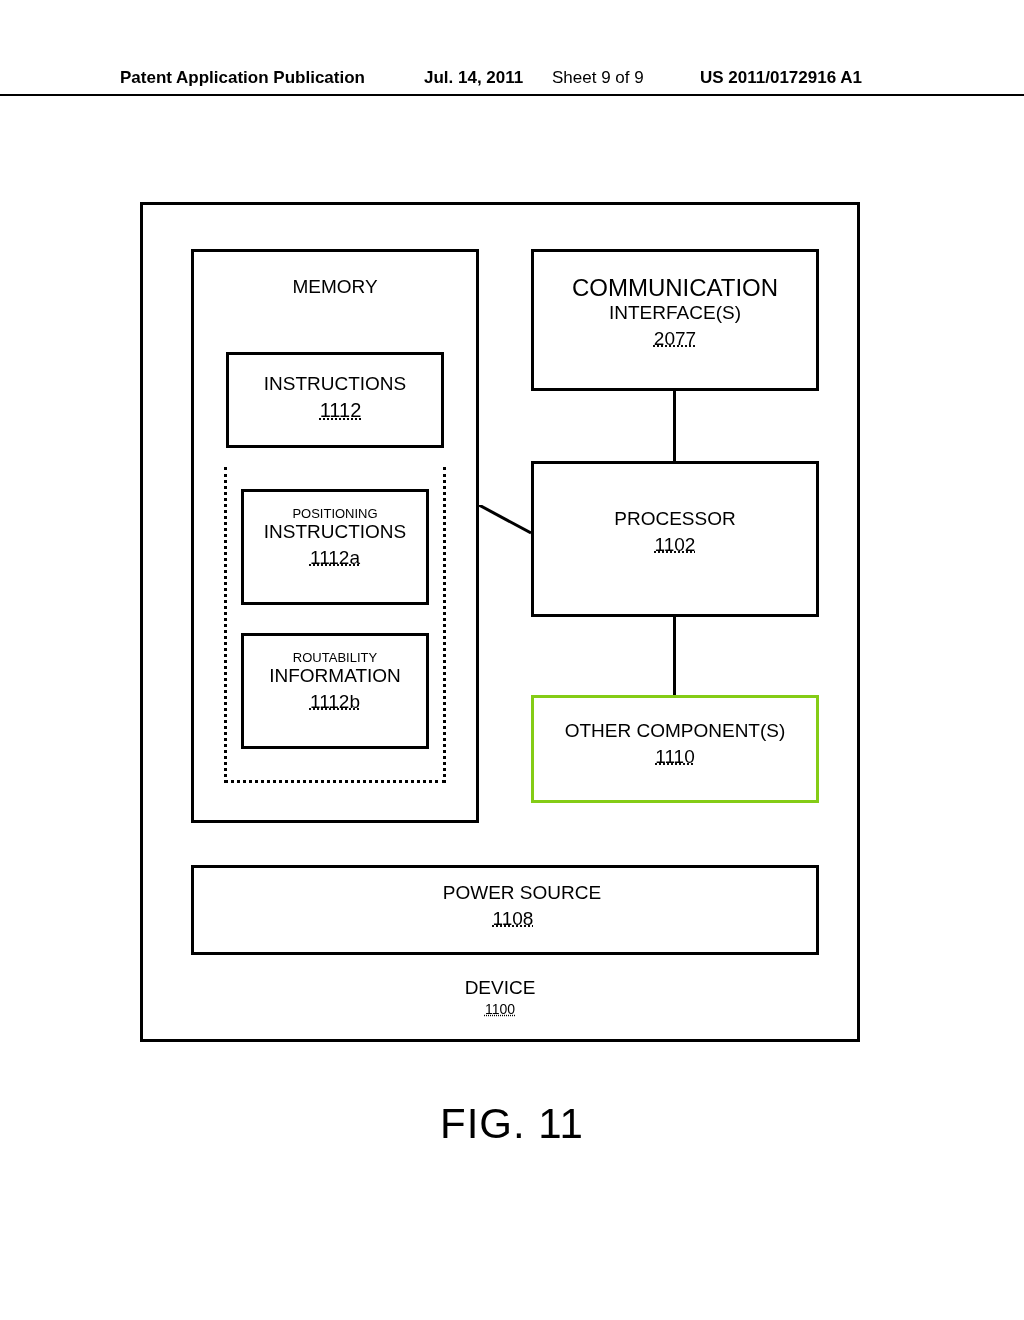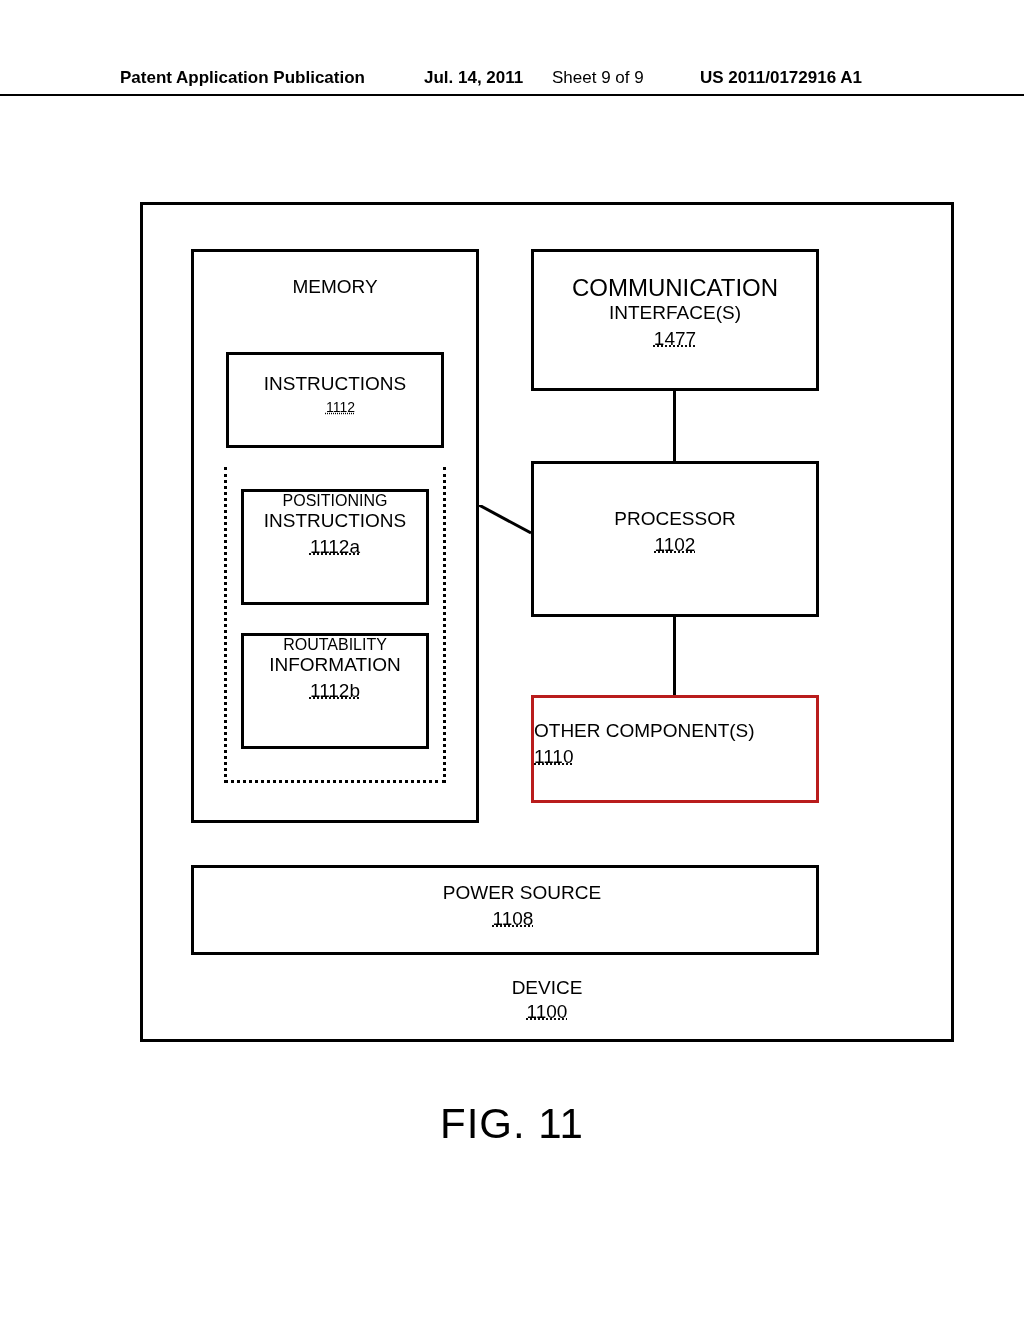--- a/index.html
+++ b/index.html
@@ -26,21 +26,21 @@
   }
   .pub-label { left: 120px; top: 0; }
   .date-label { left: 424px; top: 0; }
   .sheet-label { left: 552px; top: 0; font-weight: normal; }
   .pubno-label { left: 700px; top: 0; }
 
   .device-box {
     position: absolute;
     left: 140px;
     top: 202px;
-    width: 814px;
+    width: 720px;
     height: 840px;
     border: 3px solid #000;
   }
 
   .memory-box {
     position: absolute;
     left: 48px;
     top: 44px;
     width: 288px;
     height: 574px;
@@ -65,21 +65,21 @@
   .instructions-box {
     position: absolute;
     left: 32px;
     top: 100px;
     width: 218px;
     height: 96px;
     border: 3px solid #000;
     text-align: center;
   }
   .instructions-title { margin-top: 18px; font-size: 19px; }
-  .instructions-ref { font-size: 14px; text-decoration: underline dotted; margin-top: 4px; margin-left: 11px; }
+  .instructions-ref { font-size: 20px; text-decoration: underline dotted; margin-top: 4px; margin-left: 11px; }
 
   .dotted-group {
     position: absolute;
     left: 30px;
     top: 215px;
     width: 222px;
     height: 316px;
     border-left: 3px dotted #000;
     border-right: 3px dotted #000;
     border-bottom: 3px dotted #000;
@@ -87,21 +87,21 @@
 
   .positioning-box {
     position: absolute;
     left: 14px;
     top: 22px;
     width: 188px;
     height: 116px;
     border: 3px solid #000;
     text-align: center;
   }
-  .positioning-title1 { font-size: 16px; }
+  .positioning-title1 { margin-top: 14px; font-size: 13px; }
   .positioning-title2 { font-size: 19px; }
   .positioning-ref { font-size: 19px; text-decoration: underline dotted; margin-top: 4px; }
 
   .routability-box {
     position: absolute;
     left: 14px;
     top: 166px;
     width: 188px;
     height: 116px;
     border: 3px solid #000;
@@ -132,21 +132,22 @@
   }
   .processor-title { margin-top: 44px; font-size: 19px; }
   .processor-ref { font-size: 19px; text-decoration: underline dotted; margin-top: 4px; }
 
   .other-box {
     position: absolute;
     left: 388px;
     top: 490px;
     width: 288px;
     height: 108px;
-    border: 3px solid #b91c1c;
+    border: 3px solid #84cc16;
+    text-align: center;
   }
   .other-title { margin-top: 22px; font-size: 19px; }
   .other-ref { font-size: 19px; text-decoration: underline dotted; margin-top: 4px; }
 
   .power-box {
     position: absolute;
     left: 48px;
     top: 660px;
     width: 628px;
     height: 90px;
@@ -161,21 +162,21 @@
     left: 0; right: 0;
     top: 772px;
     text-align: center;
     font-size: 19px;
   }
   .device-ref {
     position: absolute;
     left: 0; right: 0;
     top: 796px;
     text-align: center;
-    font-size: 19px;
+    font-size: 14px;
     text-decoration: underline dotted;
   }
 
   .fig-label {
     position: absolute;
     left: 0;
     width: 1024px;
     top: 1100px;
     text-align: center;
     font-size: 42px;
@@ -222,21 +223,21 @@
         <div class="positioning-title1">ROUTABILITY</div>
         <div class="positioning-title2">INFORMATION</div>
         <div class="positioning-ref">1112b</div>
       </div>
     </div>
   </div>
 
   <div class="comm-box">
     <div class="comm-title1">COMMUNICATION</div>
     <div class="comm-title2">INTERFACE(S)</div>
-    <div class="comm-ref">1477</div>
+    <div class="comm-ref">2077</div>
   </div>
 
   <div class="processor-box">
     <div class="processor-title">PROCESSOR</div>
     <div class="processor-ref">1102</div>
   </div>
 
   <div class="other-box">
     <div class="other-title">OTHER COMPONENT(S)</div>
     <div class="other-ref">1110</div>

